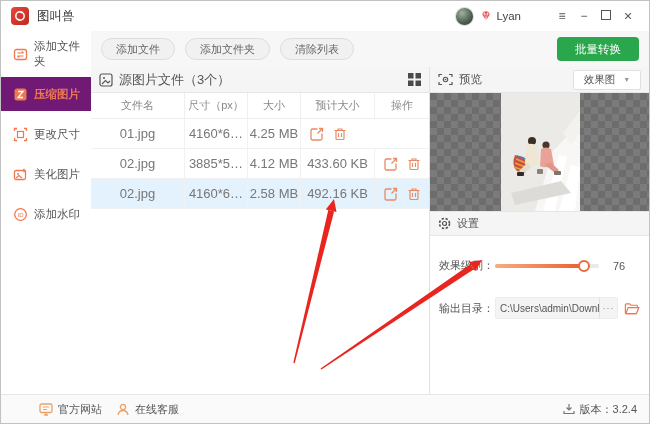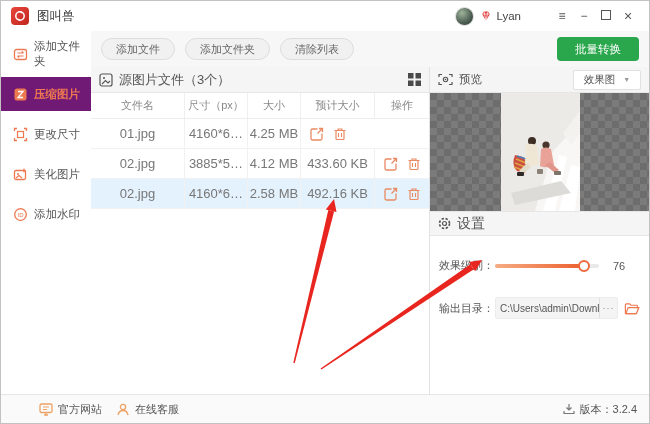--- a/index.html
+++ b/index.html
@@ -48,21 +48,21 @@
   .op-ico{width:14px;height:14px;color:#e98a63;cursor:pointer;}
 
   
   .rpanel{position:absolute;top:66px;left:428px;right:0;bottom:28px;border-left:1px solid #e2e2e2;background:#fff;box-sizing:border-box;}
   .prev-head{height:25px;background:#f5f5f5;border-bottom:1px solid #e6e6e6;display:flex;align-items:center;padding:0 8px;font-size:11.5px;color:#555;}
   .prev-head .eye-ico{width:15px;height:13px;margin-right:6px;color:#555;}
   .mode-select{margin-left:auto;width:66px;height:18px;background:#fff;border:1px solid #e0e0e0;border-radius:2px;display:flex;align-items:center;justify-content:center;font-size:10.5px;color:#555;cursor:pointer;gap:8px;}
   .caret{font-size:7px;color:#999;}
   .preview-area{height:118px;background-color:#6d6d6d;background-image:linear-gradient(45deg,#7b7b7b 25%,transparent 25%,transparent 75%,#7b7b7b 75%),linear-gradient(45deg,#7b7b7b 25%,transparent 25%,transparent 75%,#7b7b7b 75%);background-size:14px 14px;background-position:0 0,7px 7px;position:relative;overflow:hidden;}
   .photo{position:absolute;left:71px;top:0;width:79px;height:118px;}
-  .set-head{height:23px;background:#f5f5f5;border-top:1px solid #e6e6e6;border-bottom:1px solid #e6e6e6;display:flex;align-items:center;padding:0 8px;font-size:14px;color:#555;}
+  .set-head{height:23px;background:#f5f5f5;border-top:1px solid #e6e6e6;border-bottom:1px solid #e6e6e6;display:flex;align-items:center;padding:0 8px;font-size:11px;color:#555;}
   .set-head .gear-ico{width:13px;height:13px;margin-right:6px;color:#555;}
   .srow{display:flex;align-items:center;padding:0 9px;font-size:11px;color:#555;}
   .srow1{margin-top:22px;}
   .srow2{margin-top:24px;}
   .slabel{width:56px;flex:0 0 auto;}
   .slider{position:relative;width:104px;height:4px;background:#e9e9e9;border-radius:2px;cursor:pointer;}
   .slider-fill{position:absolute;left:0;top:0;height:4px;width:86%;border-radius:2px;background:linear-gradient(90deg,#f6ac84,#ec5f2c);}
   .slider-handle{position:absolute;top:-4px;left:calc(86% - 6px);width:8px;height:8px;border:2px solid #ec6a3a;border-radius:50%;background:#fff;}
   .slider-value{margin-left:14px;color:#555;}
   .pathbox{display:flex;align-items:center;height:20px;background:#f4f4f4;border:1px solid #ececec;border-radius:2px;overflow:hidden;}

